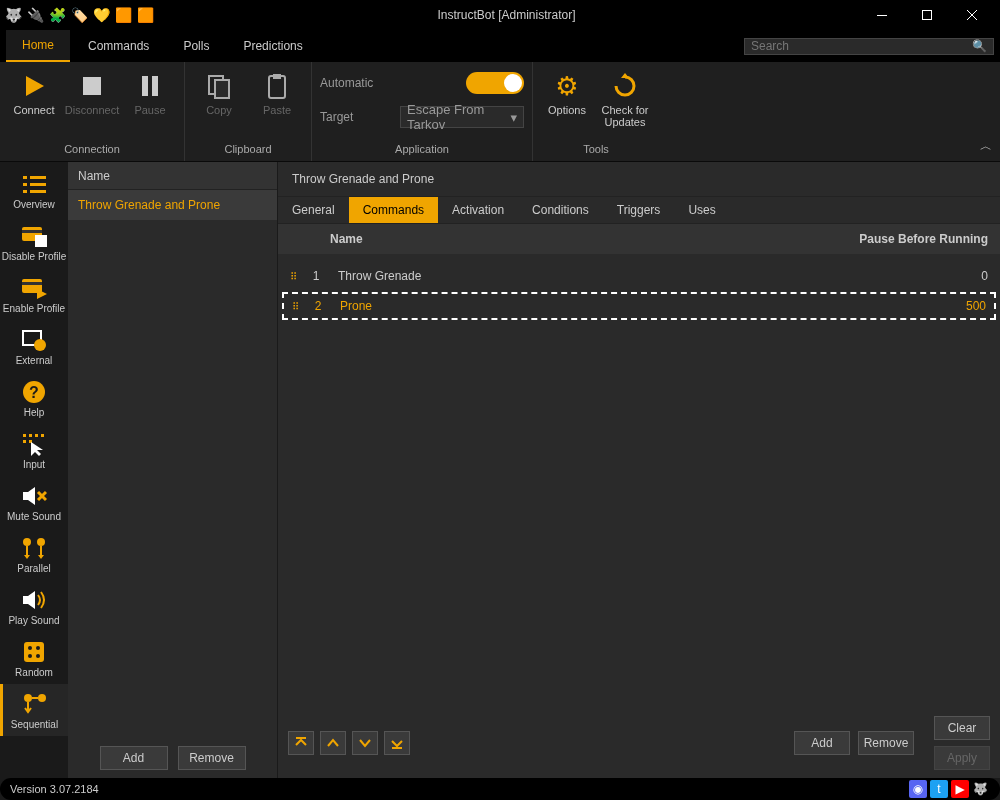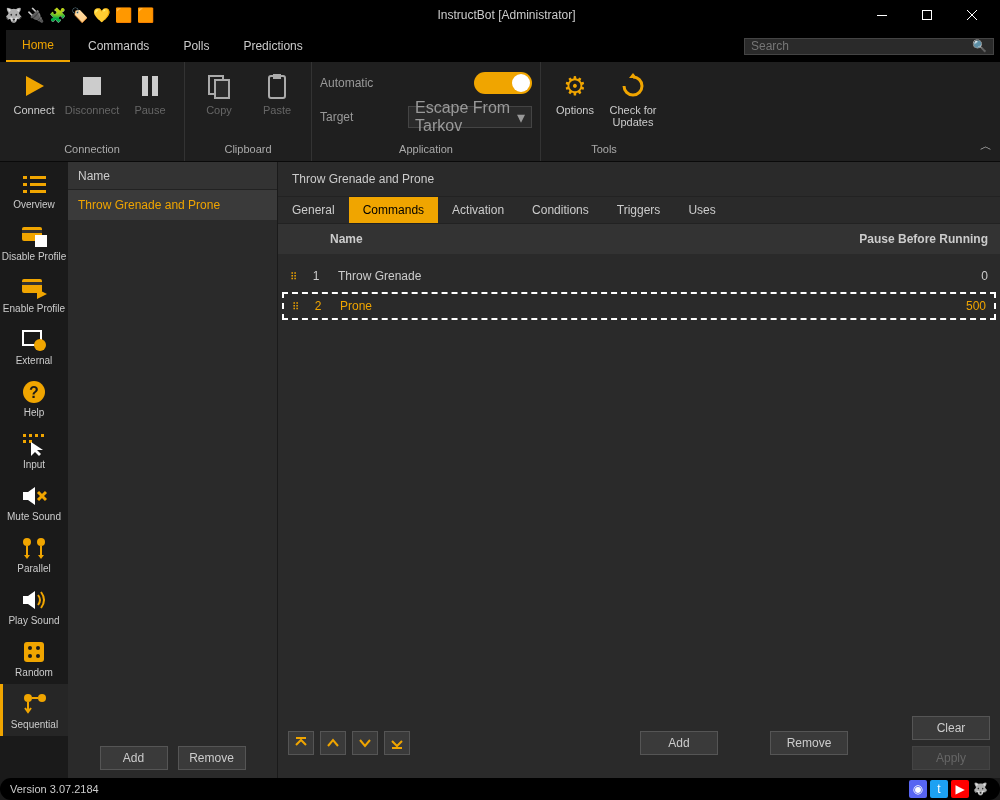--- a/index.html
+++ b/index.html
@@ -25,25 +25,25 @@
 
 .ribbon { height: 100px; background: #1f1f1f; display: flex; border-bottom: 1px solid #0a0a0a; position: relative; }
 .ribbon-group { border-right: 1px solid #333; padding: 4px 8px 0; display: flex; flex-direction: column; position: relative; }
 .ribbon-items { flex: 1; display: flex; gap: 6px; align-items: flex-start; padding-top: 4px; }
 .ribbon-group-label { text-align: center; color: #aaa; font-size: 11px; padding: 4px 0 6px; }
 .rbtn { display: flex; flex-direction: column; align-items: center; justify-content: center; width: 52px; cursor: pointer; gap: 2px; }
 .rbtn .ricon { width: 32px; height: 32px; display: flex; align-items: center; justify-content: center; font-size: 26px; color: #f0a500; }
 .rbtn.dis .ricon { color: #888; }
 .rbtn.dis .rlabel { color: #666; }
 .rlabel { color: #ccc; font-size: 11px; text-align: center; line-height: 1.1; }
-.app-row { display: flex; align-items: center; gap: 28px; }
+.app-row { display: flex; align-items: center; gap: 20px; }
 .app-label { color: #999; font-size: 12px; width: 60px; }
 .toggle { width: 58px; height: 22px; background: #f0a500; border-radius: 11px; position: relative; cursor: pointer; }
 .toggle .knob { width: 18px; height: 18px; background: #fff; border-radius: 50%; position: absolute; top: 2px; right: 2px; }
-.combo { width: 124px; height: 22px; background: #2a2a2a; border: 1px solid #444; display: flex; align-items: center; padding: 0 6px; color: #999; font-size: 16px; justify-content: space-between; cursor: pointer; }
+.combo { width: 124px; height: 22px; background: #2a2a2a; border: 1px solid #444; display: flex; align-items: center; padding: 0 6px; color: #999; font-size: 13px; justify-content: space-between; cursor: pointer; }
 .ribbon-collapse { position: absolute; right: 8px; bottom: 6px; color: #ccc; cursor: pointer; font-size: 12px; }
 
 
 .main { display: flex; height: calc(800px - 30px - 32px - 100px - 22px); }
 
 
 .sidebar { width: 68px; background: #1a1a1a; overflow-y: auto; padding-top: 2px; }
 .side-item { display: flex; flex-direction: column; align-items: center; padding: 6px 2px; cursor: pointer; gap: 2px; }
 .side-item.active { border-left: 3px solid #f0a500; background: #262626; padding-left: 0; }
 .side-icon { width: 28px; height: 28px; display: flex; align-items: center; justify-content: center; font-size: 22px; color: #f0a500; }
@@ -73,21 +73,21 @@
 .cmd-row .handle { width: 14px; color: #f0a500; font-size: 10px; }
 .cmd-row .idx { width: 24px; text-align: center; color: #ccc; }
 .cmd-row .cname { flex: 1; padding-left: 10px; color: #ccc; }
 .cmd-row .cpause { width: 40px; text-align: right; color: #ccc; }
 .cmd-row.selected { border: 2px dashed #fff; color: #f0a500; }
 .cmd-row.selected .idx, .cmd-row.selected .cname, .cmd-row.selected .cpause { color: #f0a500; }
 .detail-footer { display: flex; padding: 8px 10px; gap: 8px; align-items: center; }
 .arrow-btns { display: flex; gap: 6px; }
 .abtn { width: 26px; height: 24px; background: #3a3a3a; border: 1px solid #555; display: flex; align-items: center; justify-content: center; color: #f0a500; cursor: pointer; font-size: 13px; font-weight: bold; }
 .detail-footer .spacer { flex: 1; }
-.fbtn { width: 78px; margin-left: 44px; }
+.fbtn { width: 56px; }
 .apply-col { display: flex; flex-direction: column; gap: 6px; margin-left: 12px; }
 
 
 .statusbar { height: 22px; background: #000; display: flex; align-items: center; padding: 0 10px; color: #ccc; font-size: 11px; border-radius: 11px; }
 .statusbar .sb-spacer { flex: 1; }
 .statusbar .sb-icon { width: 18px; height: 18px; margin-left: 3px; display: flex; align-items: center; justify-content: center; font-size: 12px; border-radius: 2px; }
 .sb-discord { background: #5865F2; color: #fff; }
 .sb-twitter { background: #1DA1F2; color: #fff; }
 .sb-youtube { background: #FF0000; color: #fff; }
 .sb-wolf { color: #f0a500; font-size: 14px; }

